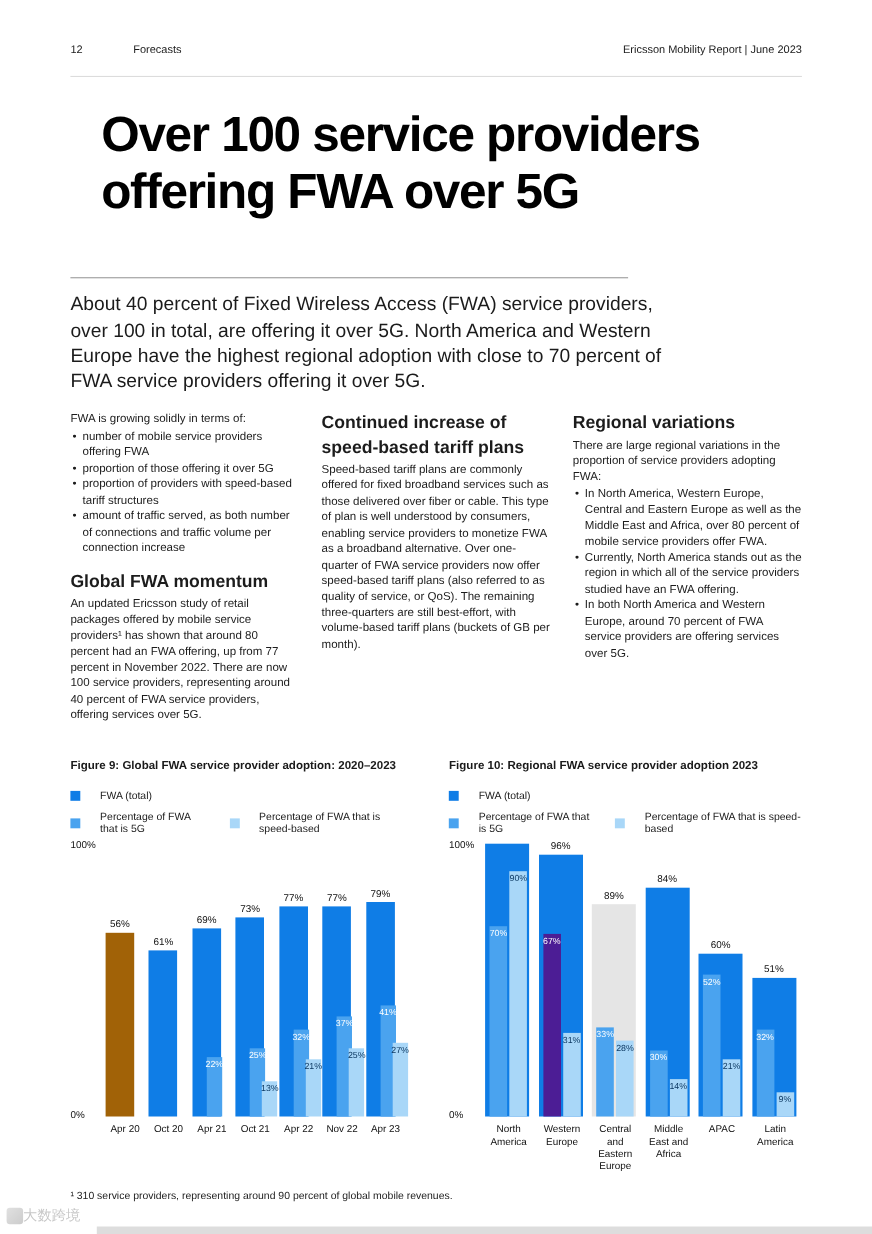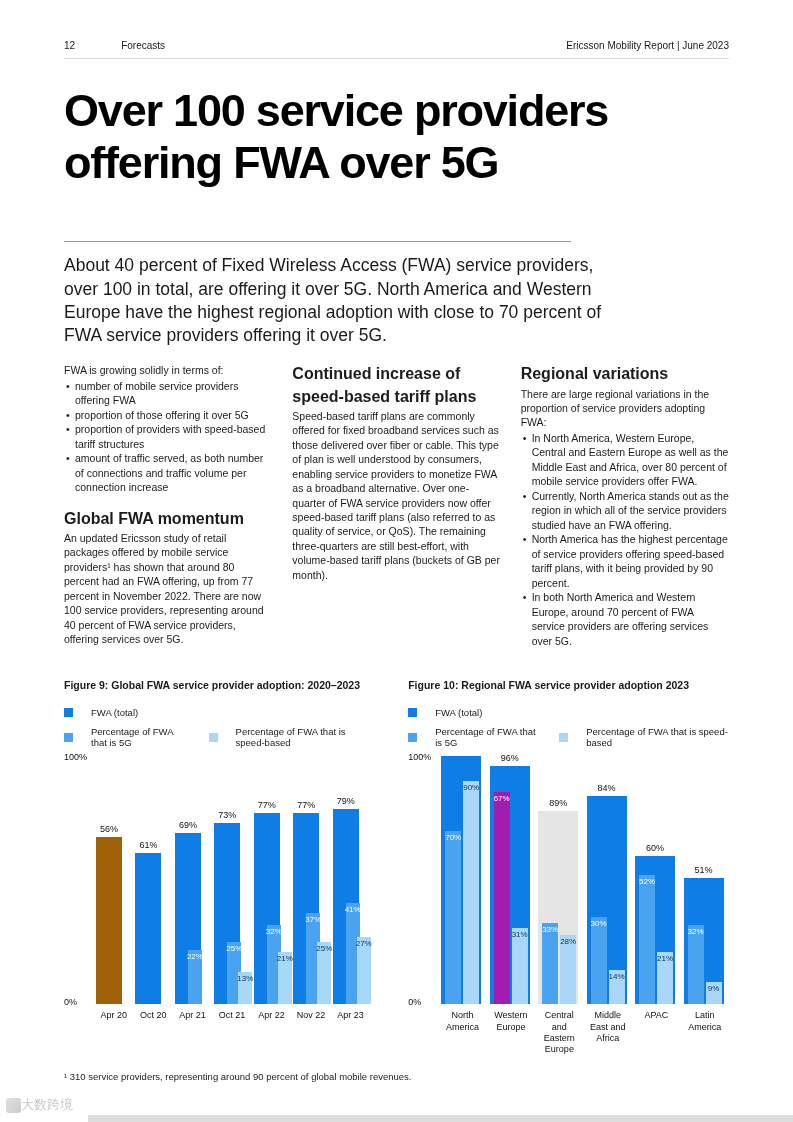--- a/index.html
+++ b/index.html
@@ -1,26 +1,26 @@
 <!DOCTYPE html>
 <html><head>
 <meta charset="utf-8">
 <style>
   * { margin:0; padding:0; box-sizing:border-box; }
   html,body { background:#9a9a9a; }
   body { font-family:"Liberation Sans", sans-serif; }
   .page { width:793px; height:1122px; background:#ffffff; margin:0 auto; position:relative;
           overflow:hidden; padding:0 64px; color:#1a1a1a; }
 
-  .header { padding-top:40px; padding-bottom:7px; display:flex; justify-content:space-between;
+  .header { padding-top:40px; padding-bottom:18px; display:flex; justify-content:space-between;
             align-items:flex-end; font-size:10px; color:#1a1a1a; border-bottom:1px solid #dcdcdc; }
   .header-left { display:flex; gap:46px; }
 
   .title { margin-top:26px; font-size:45px; line-height:1.16; font-weight:800;
-           letter-spacing:-1.2px; color:#000; }
+           letter-spacing:-1.2px; color:#000;margin-left:28px; }
 
   .lead-rule { margin-top:52px; width:507px; border:0; border-top:1px solid #9b9b9b; }
   .lead { margin-top:12px; width:540px; font-size:17.5px; line-height:1.33; color:#1b1b1b; }
 
   .columns { margin-top:16px; display:grid; grid-template-columns:1fr 1fr 1fr; column-gap:20px;
              font-size:10.5px; line-height:1.38; color:#1c1c1c; min-height:298px; }
   .col h3 { font-size:16px; font-weight:700; margin-bottom:1px; }
   .col .h-gap { margin-top:13px; }
   .col ul { list-style:none; margin-top:1px; }
   .col li { position:relative; padding-left:11px; }
@@ -108,21 +108,20 @@
       <h3 class="pre">Continued increase of
 speed-based tariff plans</h3>
       <p>Speed-based tariff plans are commonly offered for fixed broadband services such as those delivered over fiber or cable. This type of plan is well understood by consumers, enabling service providers to monetize FWA as a broadband alternative. Over one-quarter of FWA service providers now offer speed-based tariff plans (also referred to as quality of service, or QoS). The remaining three-quarters are still best-effort, with volume-based tariff plans (buckets of GB per month).</p>
     </div>
     <div class="col">
       <h3>Regional variations</h3>
       <p>There are large regional variations in the proportion of service providers adopting FWA:</p>
       <ul>
           <li>In North America, Western Europe, Central and Eastern Europe as well as the Middle East and Africa, over 80 percent of mobile service providers offer FWA.</li>
           <li>Currently, North America stands out as the region in which all of the service providers studied have an FWA offering.</li>
-          <li>North America has the highest percentage of service providers offering speed-based tariff plans, with it being provided by 90 percent.</li>
           <li>In both North America and Western Europe, around 70 percent of FWA service providers are offering services over 5G.</li>
         </ul>
     </div>
   </div>
 
   <div class="figures">
 
     <div class="figure">
       <div class="fig-title">Figure 9: Global FWA service provider adoption: 2020–2023</div>
       <div class="legend">
@@ -255,21 +254,21 @@
                   <div class="label-in label-light">70%</div>
                 </div>
                 <div class="bar bar-speed" style="height: 223.2px; background: rgb(169, 215, 248);">
                   <div class="label-in label-dark">90%</div>
                 </div>
               </div>
               <div class="bar-group">
                 <div class="bar bar-total" style="height: 238.08px; background: rgb(15, 125, 230);">
                   <div class="label-above">96%</div>
                 </div>
-                <div class="bar bar-fiveg" style="height: 212px; background: #a21caf;">
+                <div class="bar bar-fiveg" style="height: 166px; background: #4c1d95;">
                   <div class="label-in label-light">67%</div>
                 </div>
                 <div class="bar bar-speed" style="height: 76.88px; background: rgb(169, 215, 248);">
                   <div class="label-in label-dark">31%</div>
                 </div>
               </div>
               <div class="bar-group">
                 <div class="bar bar-total" style="height: 193px; background: #e5e5e5;">
                   <div class="label-above">89%</div>
                 </div>
@@ -277,21 +276,21 @@
                   <div class="label-in label-light">33%</div>
                 </div>
                 <div class="bar bar-speed" style="height: 69.44px; background: rgb(169, 215, 248);">
                   <div class="label-in label-dark">28%</div>
                 </div>
               </div>
               <div class="bar-group">
                 <div class="bar bar-total" style="height: 208.32px; background: rgb(15, 125, 230);">
                   <div class="label-above">84%</div>
                 </div>
-                <div class="bar bar-fiveg" style="height: 87px; background: rgb(74, 163, 239);">
+                <div class="bar bar-fiveg" style="height: 60px; background: rgb(74, 163, 239);">
                   <div class="label-in label-light">30%</div>
                 </div>
                 <div class="bar bar-speed" style="height: 34.72px; background: rgb(169, 215, 248);">
                   <div class="label-in label-dark">14%</div>
                 </div>
               </div>
               <div class="bar-group">
                 <div class="bar bar-total" style="height: 148.8px; background: rgb(15, 125, 230);">
                   <div class="label-above">60%</div>
                 </div>

